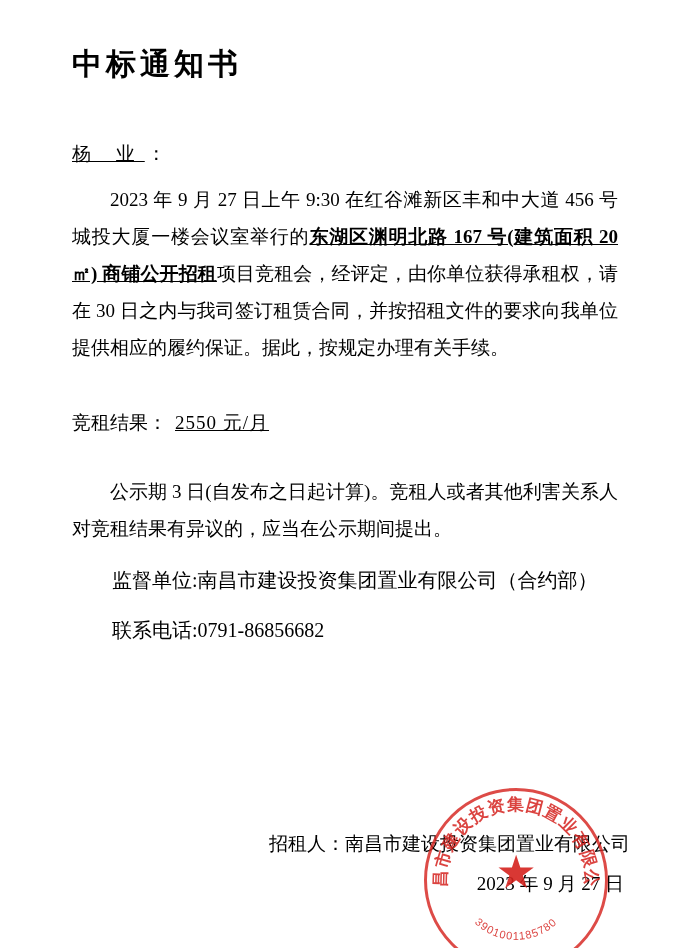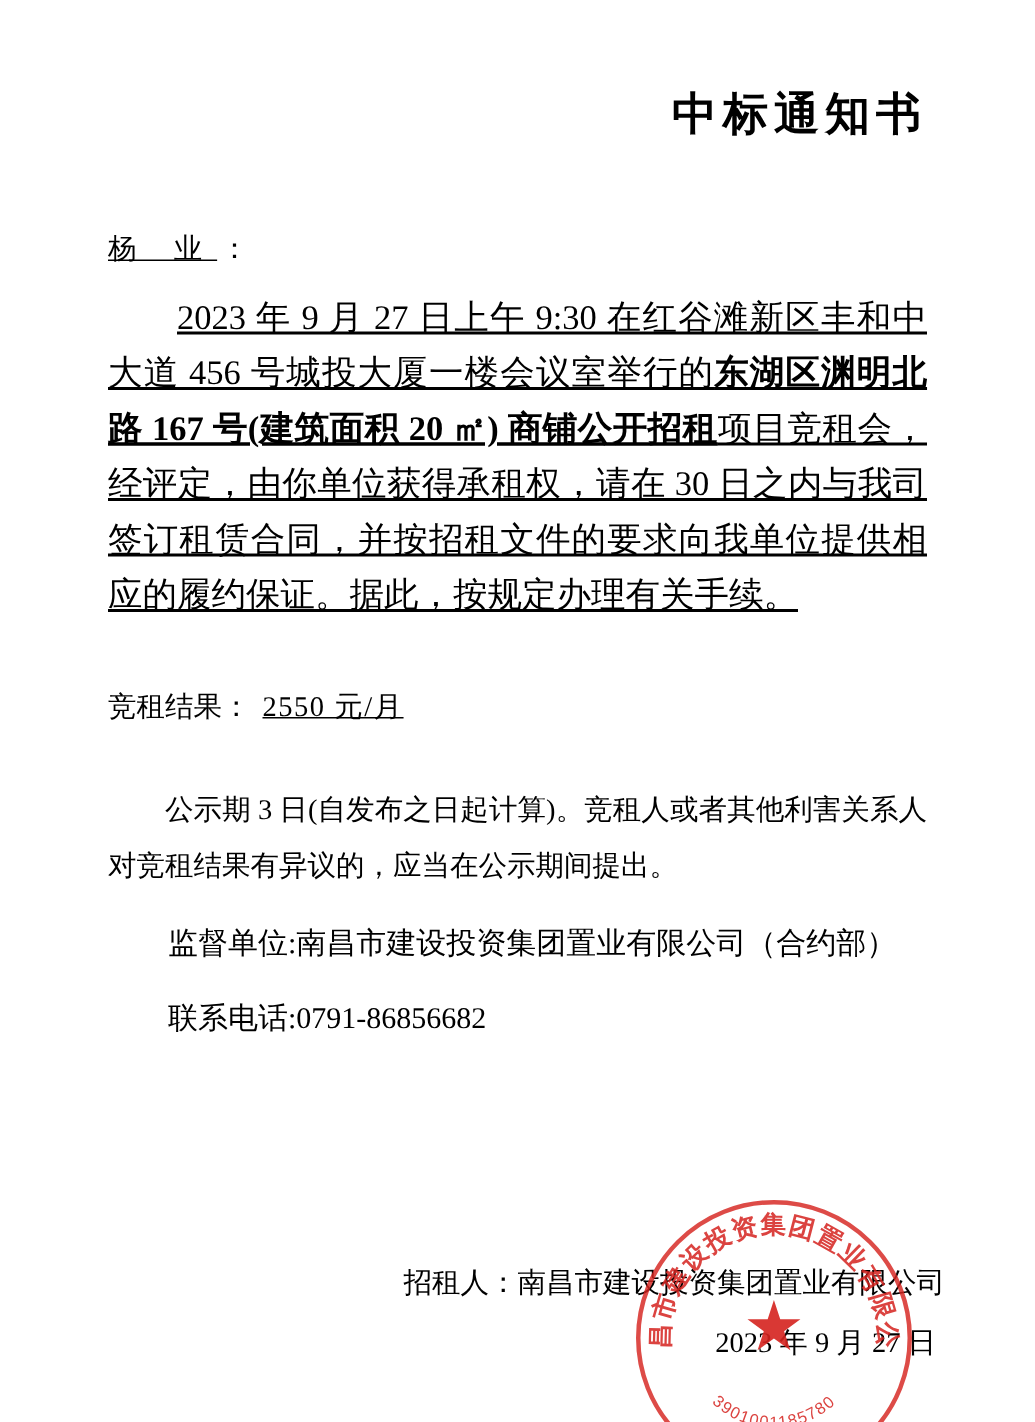--- a/index.html
+++ b/index.html
@@ -16,45 +16,44 @@
     overflow: hidden;
   }
   .page {
     position: relative;
     width: 690px;
     height: 948px;
     box-sizing: border-box;
     padding: 0 72px;
   }
   .doc-title {
-    text-align: right;
+    text-align: left;
     font-size: 30px;
     font-weight: bold;
     letter-spacing: 4px;
-    margin-top: 56px;
+    margin-top: 44px;
     font-family: "Liberation Serif", "DejaVu Serif", serif;
   }
   .salutation {
     margin-top: 56px;
     font-size: 19px;
     letter-spacing: 1px;
   }
   .salutation .name {
     text-decoration: underline;
     letter-spacing: 10px;
     padding-right: 2px;
   }
   .body-para {
     margin-top: 14px;
-    font-size: 23px;
+    font-size: 19px;
     line-height: 37px;
     text-align: justify;
     text-justify: inter-ideograph;
     text-indent: 2em;
-    text-decoration: underline;
   }
   .u-bold {
     font-weight: bold;
     text-decoration: underline;
   }
   .result-line {
     margin-top: 40px;
     font-size: 19px;
     line-height: 34px;
   }

